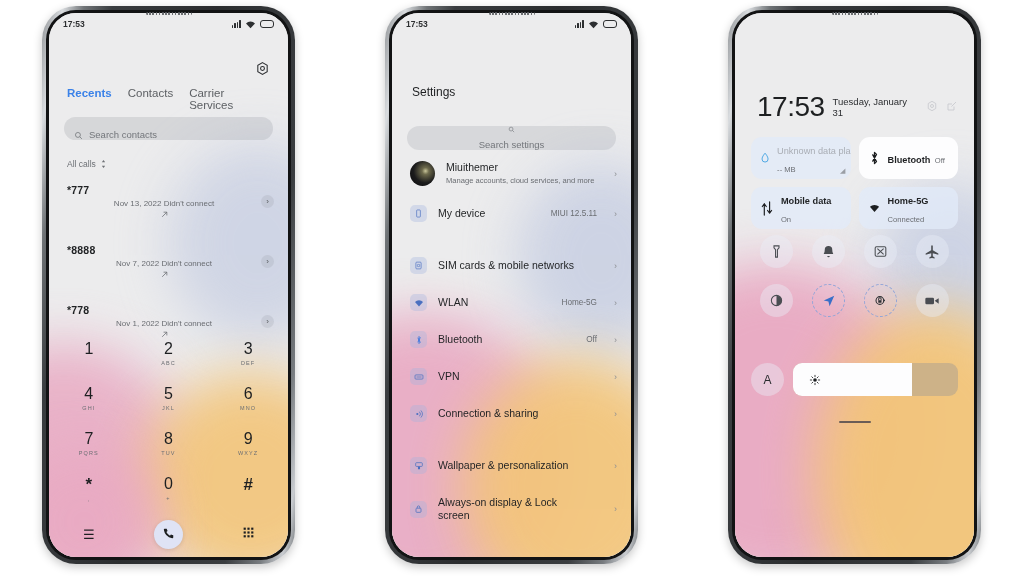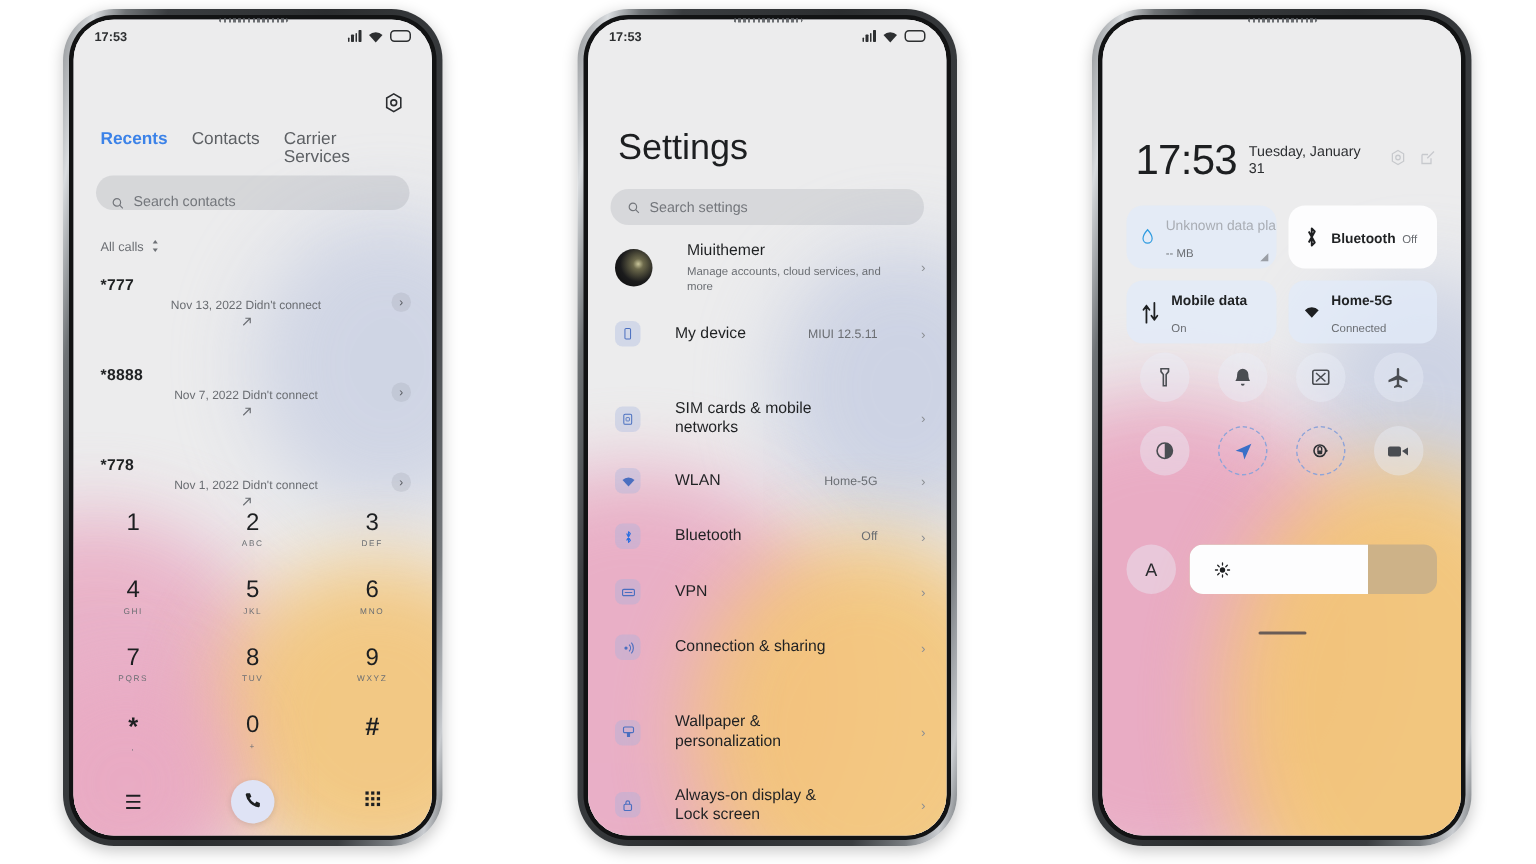--- a/index.html
+++ b/index.html
@@ -104,29 +104,29 @@
   .key .sym { font-size:17px; color:#1d1f21; font-weight:700; }
   .callbtn {
     width:29px;height:29px;border-radius:50%;
     background:#dfe3f5; display:flex;align-items:center;justify-content:center;
     box-shadow:0 1px 4px rgba(0,0,0,.12);
   }
   .navicon { font-size:13px; color:#1d1f21; }
 
   
   .p2 { left:385px; top:6px; width:253px; height:558px; }
-  .set-title { position:absolute; top:72px; left:20px; z-index:20; font-size:24px; color:#1d1f21; }
+  .set-title { position:absolute; top:72px; left:20px; z-index:20; font-size:12px; color:#1d1f21; }
   .set-search {
     position:absolute; top:113px; left:15px; right:15px; height:24px; z-index:20;
     background:rgba(152,156,163,.24); border-radius:12px;
     display:flex;align-items:center;gap:6px;padding:0 11px;
-    font-size:9.5px;color:#73767b;
+    font-size:9.5px;color:#73767b;flex-direction:column;
   }
   .set-list { position:absolute; top:148px; left:0; right:0; bottom:0; z-index:20; }
-  .set-row { display:flex; align-items:center; gap:23px; padding:0 14px 0 18px; }
+  .set-row { display:flex; align-items:center; gap:11px; padding:0 14px 0 18px; }
   .set-ico {
     width:17px;height:17px;border-radius:5px;
     background:rgba(160,178,222,.34);
     display:flex;align-items:center;justify-content:center;flex-shrink:0;
   }
   .set-avatar {
     width:25px;height:25px;border-radius:50%;flex-shrink:0;
     background:radial-gradient(circle at 62% 40%,#c9c59a 0%,#6d6a4c 16%,#1b1b1c 55%,#0a0a0b 100%);
   }
   .set-label { flex:1; font-size:10.5px; color:#1f2123; line-height:1.25; }

